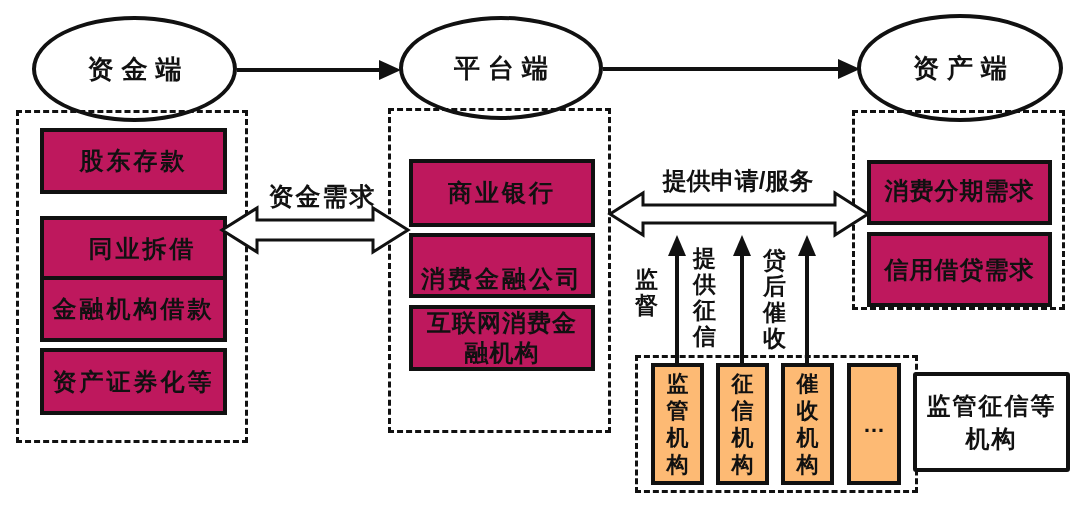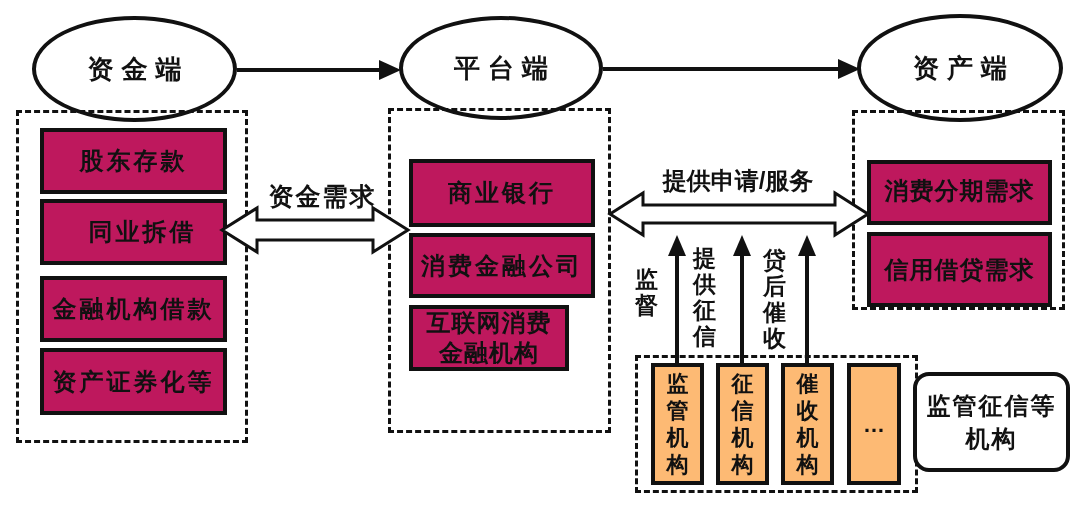--- a/index.html
+++ b/index.html
@@ -30,21 +30,21 @@
   }
   .vbox span{display:block;width:24px;}
   .edge-label{
     position:absolute;font-size:24px;font-weight:700;text-align:center;letter-spacing:2px;
   }
   .vlabel{
     position:absolute;font-size:23px;font-weight:700;text-align:center;
     line-height:26px;word-break:break-all;width:27px;letter-spacing:0;
   }
   .rounded-box{
-    position:absolute;border:4px solid #111;border-radius:16px;background:#fff;
+    position:absolute;border:4px solid #111;border-radius:3px;background:#fff;
     box-sizing:border-box;display:flex;align-items:center;justify-content:center;
     text-align:center;font-size:24px;font-weight:700;line-height:33px;
     word-break:break-all;padding:0 8px;letter-spacing:2px;
   }
   #arrow-layer{position:absolute;left:0;top:0;width:1080px;height:509px;pointer-events:none;}
 </style>
 </head>
 <body>
 
 <div id="stage">
@@ -60,37 +60,37 @@
   </div>
 
   <div class="dashed-group" style="left:16px;top:110px;width:232px;height:333px;"></div>
   <div class="dashed-group" style="left:388px;top:108px;width:223px;height:325px;"></div>
   <div class="dashed-group" style="left:852px;top:110px;width:213px;height:200px;"></div>
   <div class="dashed-group" style="left:635px;top:355px;width:283px;height:138px;"></div>
 
   <div class="box" style="left:40px;top:128px;width:187px;height:66px;">
     <span>股东存款</span>
   </div>
-  <div class="box" style="left:40px;top:199px;width:187px;height:66px;padding-left:20px;">
+  <div class="box" style="left:40px;top:216px;width:187px;height:66px;padding-left:20px;">
     <span>同业拆借</span>
   </div>
   <div class="box" style="left:40px;top:276px;width:187px;height:66px;">
     <span>金融机构借款</span>
   </div>
   <div class="box" style="left:40px;top:348px;width:187px;height:67px;">
     <span>资产证券化等</span>
   </div>
 
   <div class="box" style="left:409px;top:159px;width:186px;height:68px;">
     <span>商业银行</span>
   </div>
-  <div class="box" style="left:409px;top:233px;width:186px;height:65px;">
+  <div class="box" style="left:409px;top:233px;width:186px;height:65px;align-items:flex-end;">
     <span>消费金融公司</span>
   </div>
-  <div class="box" style="left:409px;top:305px;width:160px;height:66px;letter-spacing:1px;">
+  <div class="box" style="left:409px;top:305px;width:186px;height:66px;letter-spacing:1px;">
     <span>互联网消费金融机构</span>
   </div>
 
   <div class="box" style="left:867px;top:160px;width:185px;height:65px;letter-spacing:1px;font-family:Liberation Mono, monospace;">
     <span>消费分期需求</span>
   </div>
   <div class="box" style="left:867px;top:232px;width:185px;height:75px;letter-spacing:1px;">
     <span>信用借贷需求</span>
   </div>
 

